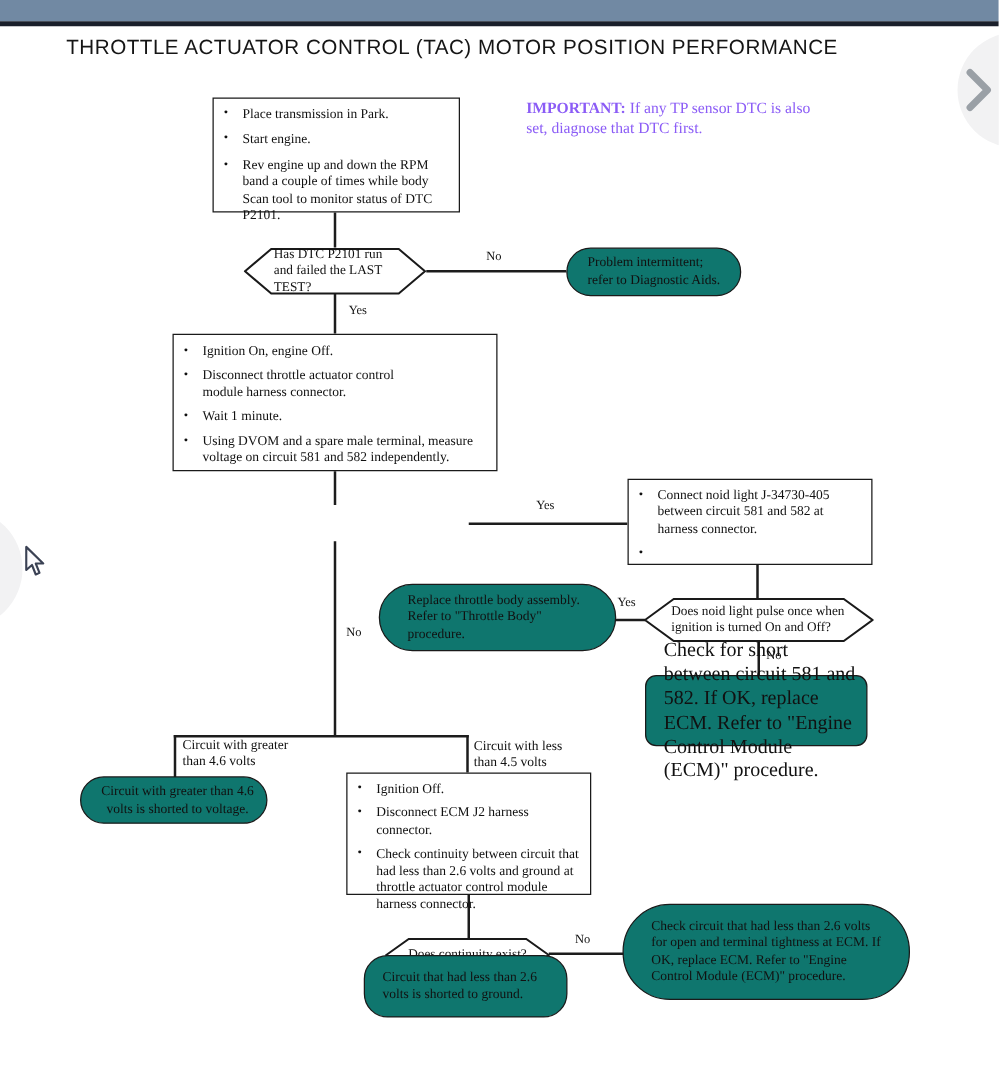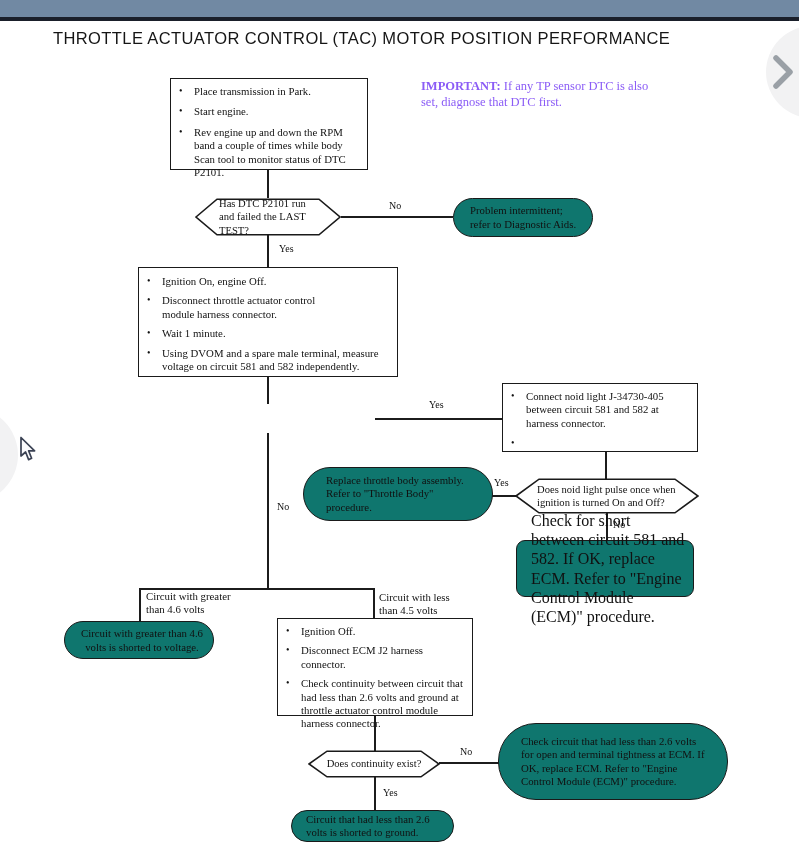--- a/index.html
+++ b/index.html
@@ -171,21 +171,21 @@
   </div>
 
   <div class="abs term" style="left:64px;top:621px;width:150px;height:38px;border-radius:19px;padding:1px 8px 0 14px;text-align:center;">
     <div class="node-text">Circuit with greater than 4.6 volts is shorted to voltage.</div>
   </div>
 
   <div class="abs term" style="left:498px;top:723px;width:230px;height:77px;border-radius:38px;padding:0 18px 0 22px;">
     <div class="node-text">Check circuit that had less than 2.6 volts for open and terminal tightness at ECM. If OK, replace ECM. Refer to "Engine Control Module (ECM)" procedure.</div>
   </div>
 
-  <div class="abs term" style="left:291px;top:810px;width:163px;height:32px;border-radius:19px;padding:0 8px 0 14px;justify-content:center;">
+  <div class="abs term" style="left:291px;top:764px;width:163px;height:50px;border-radius:19px;padding:0 8px 0 14px;justify-content:center;">
     <div class="node-text">Circuit that had less than 2.6 volts is shorted to ground.</div>
   </div>
 
   <div class="abs navbtn" style="left:-78px;top:407px;width:96px;height:96px;">
     
   </div>
   <div class="abs navbtn" style="left:766px;top:26px;width:92px;height:92px;padding-right:58px;">
     <svg width="26" height="40" viewBox="0 0 26 40">
         <polyline points="6,6 20,20 6,34"></polyline>
       </svg>

